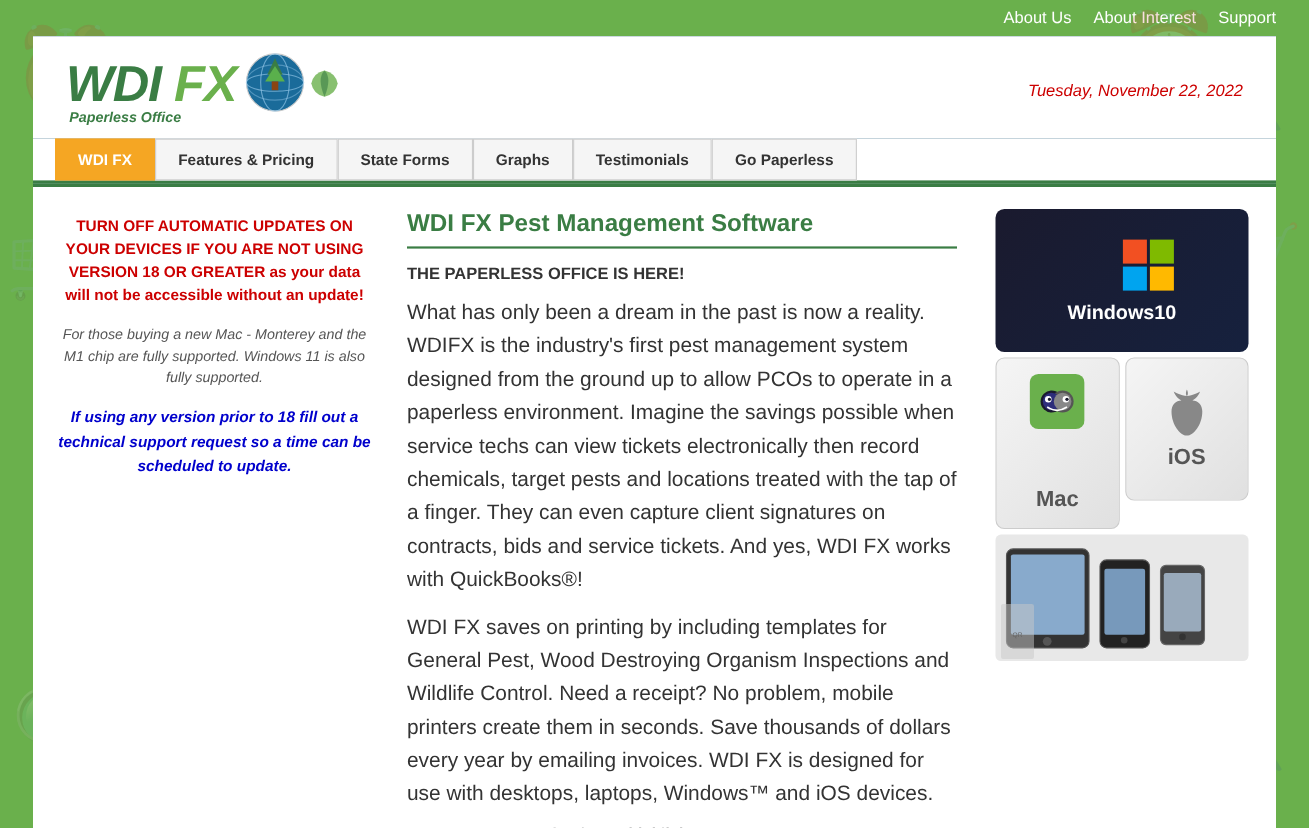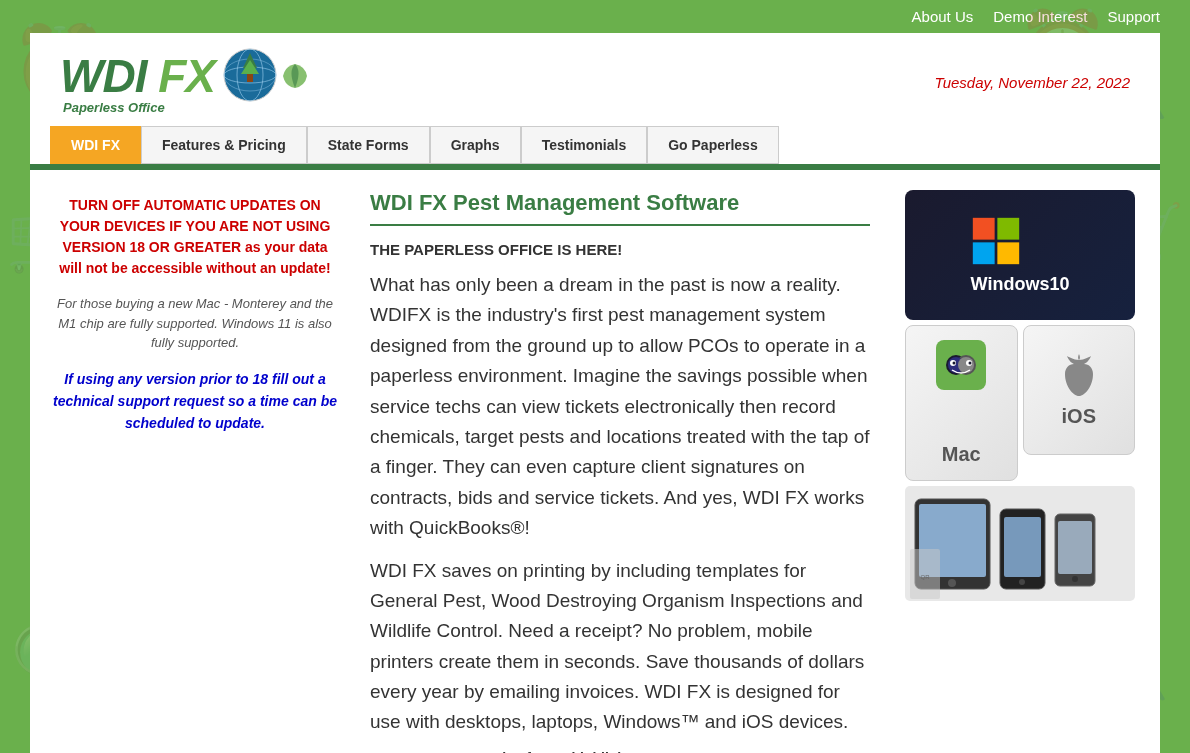--- a/index.html
+++ b/index.html
@@ -195,21 +195,21 @@
       border-radius: 8px;
       display: flex;
       flex-direction: column;
       align-items: center;
       justify-content: center;
       border: 1px solid #ccc;
     }
     .windows-content {
       display: flex;
       flex-direction: column;
-      align-items: flex-start;
+      align-items: flex-end;
       justify-content: center;
       height: 100%;
       color: white;
     }
     .win-logo {
       width: 50px;
       height: 50px;
       margin-bottom: 8px;
     }
     .win-label {
@@ -269,21 +269,21 @@
   <span class="bg-icon" style="top:5px; right:80px; font-size:75px;">⏰</span>
   <span class="bg-icon" style="top:50px; right:10px; font-size:80px;">🏃</span>
   <span class="bg-icon" style="bottom:50px; left:10px; font-size:70px;">🔍</span>
   <span class="bg-icon" style="bottom:30px; right:10px; font-size:75px;">🏃</span>
   <span class="bg-icon" style="top:200px; left:5px; font-size:65px;">🛒</span>
   <span class="bg-icon" style="top:200px; right:5px; font-size:65px;">🛒</span>
 </div>
 
 <div class="top-bar">
   <a>About Us</a>
-  <a>Demo Interest</a>
+  <a>About Interest</a>
   <a>Support</a>
 </div>
 
 <div class="main-container">
 
   <div class="header">
     <div class="logo-area">
 
       <div style="display:flex; flex-direction:column; align-items:flex-start;">
         <div style="display:flex; align-items:center;">

